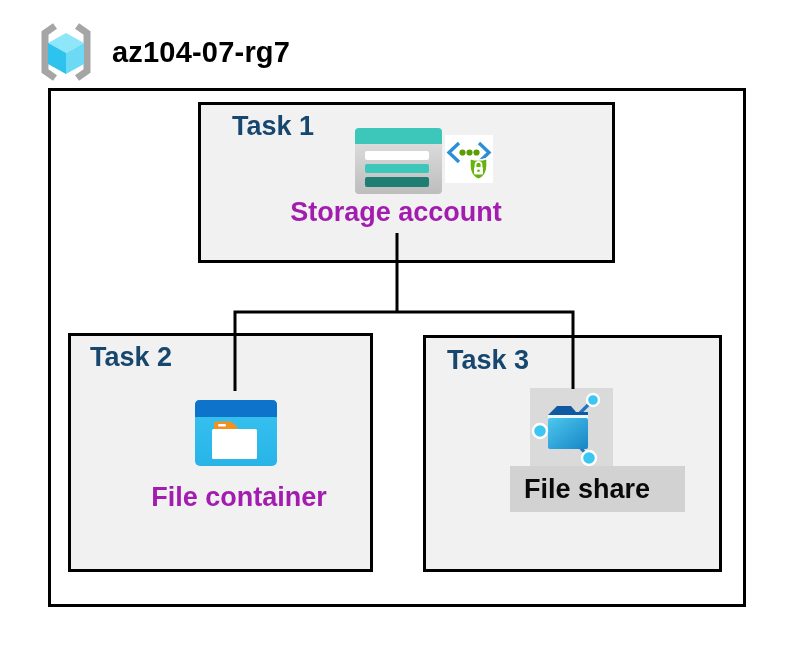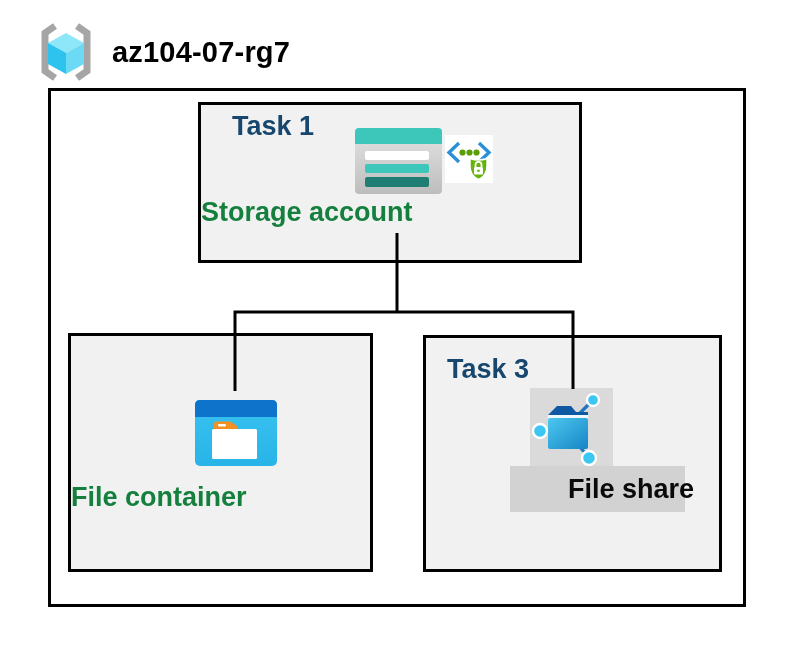--- a/index.html
+++ b/index.html
@@ -17,50 +17,50 @@
   
   .outer-box{
     left:48px;top:88px;width:698px;height:519px;box-sizing:border-box;
     border:3px solid var(--box-border,#000);background:#fff;
   }
   
   .task-box{
     box-sizing:border-box;border:3px solid var(--box-border,#000);
     background:var(--box-fill,#f1f1f1);
   }
-  .task1{left:198px;top:102px;width:384px;height:161px;}
+  .task1{left:198px;top:102px;width:417px;height:161px;}
   .task2{left:68px;top:333px;width:305px;height:239px;}
   .task3{left:423px;top:335px;width:299px;height:237px;}
   .task-label{
     position:absolute;font-size:27px;font-weight:700;
     color:var(--task-label-color,#17476e);white-space:nowrap;
   }
   .resource-label{
-    position:absolute;font-size:27px;font-weight:700;color:#15803d;
-    white-space:nowrap;
+    position:absolute;font-size:27px;font-weight:700;color:#a21caf;
+    text-align:center;white-space:nowrap;
   }
   
   .t1-label{left:31px;top:6px;}
   .t1-storage{left:154px;top:23px;width:87px;height:66px;}
   .t1-badge{left:244px;top:30px;width:48px;height:48px;}
   .t1-resource{left:0;top:92px;width:390px;}
   
   .t2-label{left:19px;top:6px;}
   .t2-blob{left:124px;top:64px;width:82px;height:66px;}
   .t2-resource{left:0;top:146px;width:336px;}
   
-  .t3-label{left:21px;top:16px;}
+  .t3-label{left:21px;top:7px;}
   .t3-square{left:104px;top:50px;width:83px;height:80px;background:var(--square-gray,#dadada);}
   .t3-fileicon{position:absolute;left:0;top:0;width:83px;height:80px;}
   .t3-strip{
     left:84px;top:128px;width:175px;height:46px;background:var(--strip-gray,#d2d2d2);
   }
   .t3-resource-text{
     display:block;padding-left:14px;line-height:46px;font-size:27px;font-weight:700;
-    color:#0a0a0a;white-space:nowrap;margin-left:44px;
+    color:#0a0a0a;white-space:nowrap;
   }
   .connectors{left:0;top:0;width:788px;height:647px;pointer-events:none;}
 </style>
 </head>
 <body>
 
 <div class="canvas">
 
   <svg class="abs rg-header-icon" viewBox="0 0 56 60">
     <path d="M17,4 L7,11 L7,49 L17,56" fill="none" style="stroke:var(--bracket-gray,#a5a5a5)" stroke-width="7"></path>
@@ -101,20 +101,21 @@
       <path d="M25,23.5 q8.5,3 17,0 l0,7.5 q0,9.5 -8.5,13.5 q-8.5,-4 -8.5,-13.5 z" style="fill:var(--shield-green,#66b30c)" stroke="#ffffff" stroke-width="1.4"></path>
       <path d="M30.5,32 v-2.2 a3,3 0 0 1 6,0 V32" fill="none" stroke="#ffffff" stroke-width="1.8"></path>
       <rect x="29" y="32" width="9" height="7.5" rx="1.2" fill="#ffffff"></rect>
       <circle cx="33.5" cy="35.7" r="1.3" style="fill:var(--shield-green,#66b30c)"></circle>
     </svg>
 
     <span class="resource-label t1-resource">Storage account</span>
   </div>
 
   <div class="abs task-box task2">
+    <span class="task-label t2-label">Task 2</span>
 
     <svg class="abs t2-blob" viewBox="0 0 82 66">
       <defs>
         <linearGradient id="blobBody" x1="0" y1="0" x2="0" y2="1">
           <stop offset="0" style="stop-color:var(--blob-body-top,#38c3f1)"></stop>
           <stop offset="1" style="stop-color:var(--blob-body-bottom,#29b4e8)"></stop>
         </linearGradient>
       </defs>
       <rect x="0" y="0" width="82" height="66" rx="5" fill="url(#blobBody)"></rect>
       <path d="M0,17 L0,5 Q0,0 5,0 L77,0 Q82,0 82,5 L82,17 Z" style="fill:var(--blob-header,#0e73ca)"></path>

